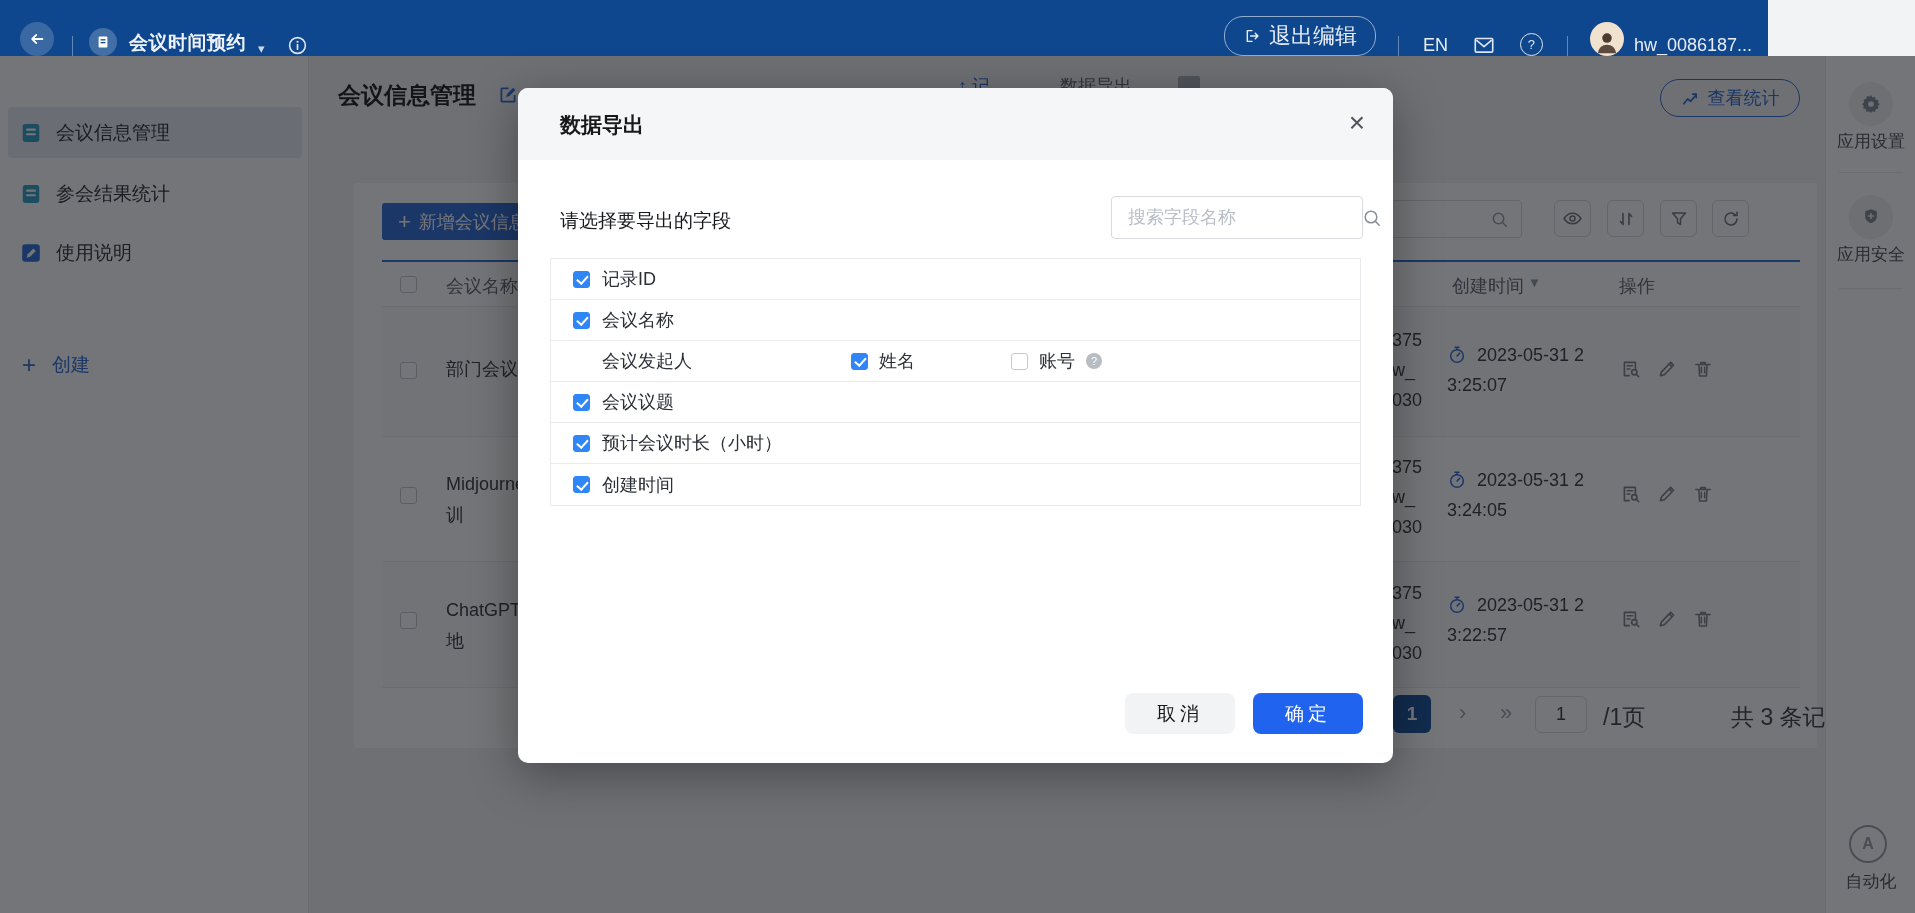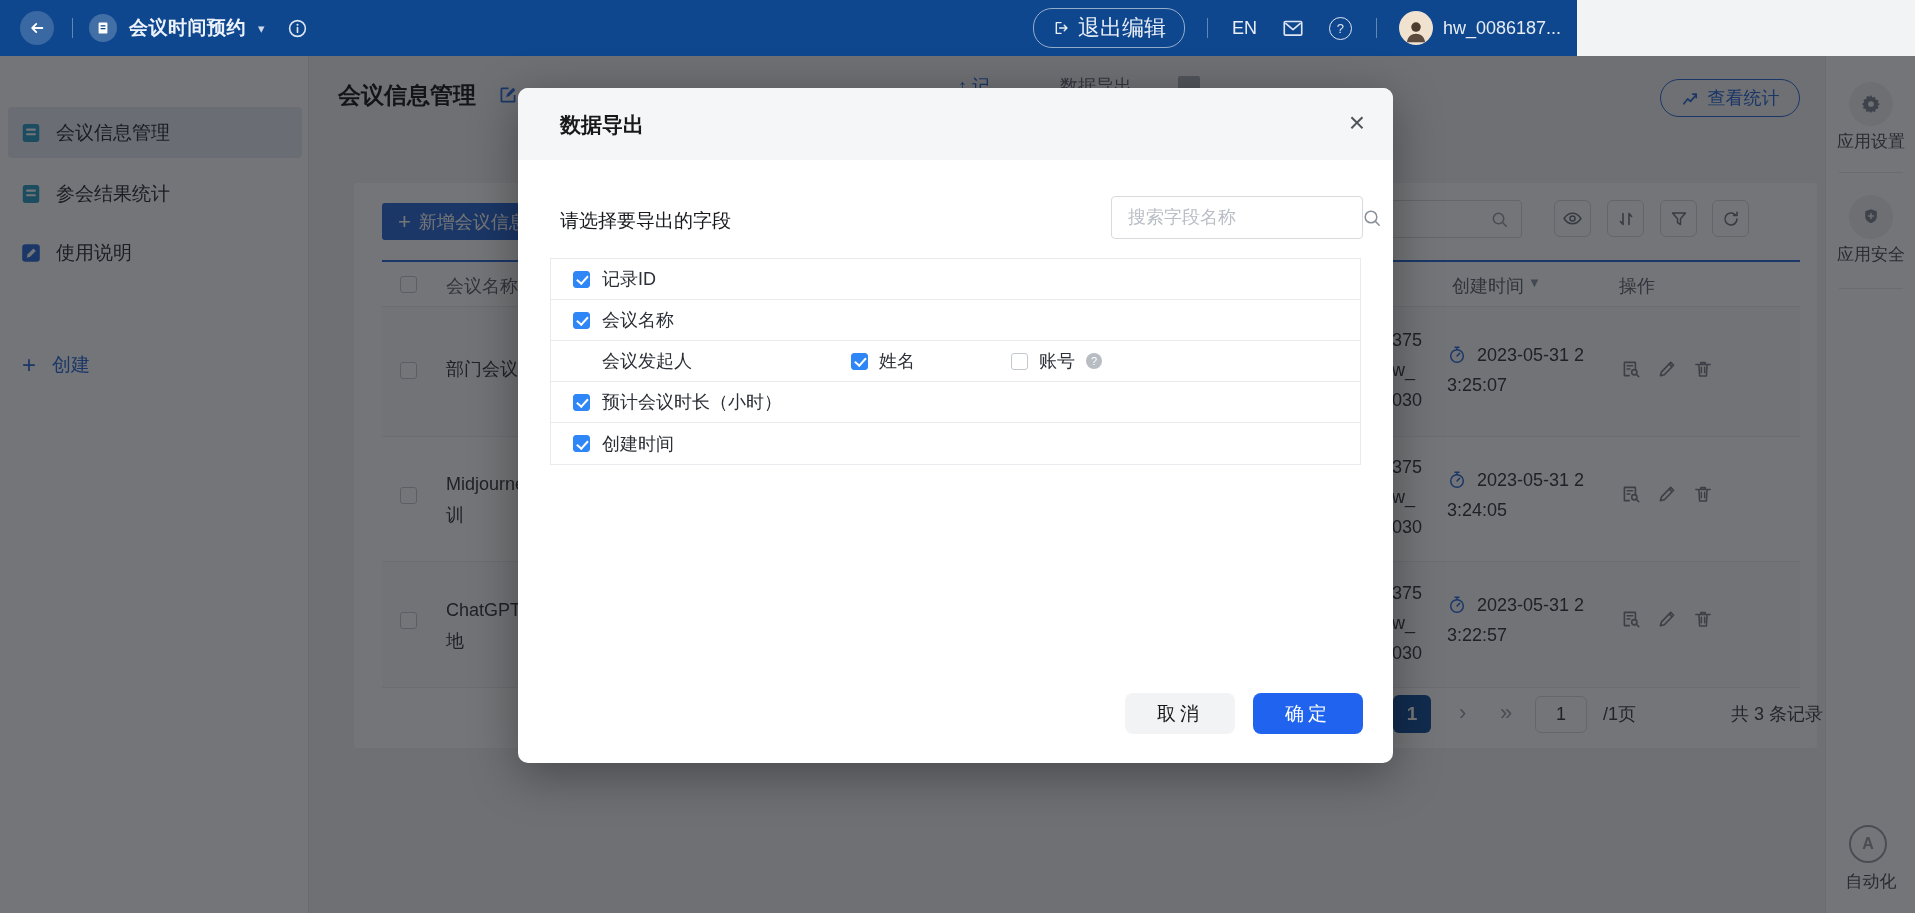--- a/index.html
+++ b/index.html
@@ -1,22 +1,22 @@
 <!DOCTYPE html>
 <html><head>
 <meta charset="utf-8">
 <style>
   html,body{margin:0;padding:0;background:#333;}
   .canvas{position:relative;width:1915px;height:913px;overflow:hidden;background:#f2f3f5;
           font-family:"Liberation Sans","DejaVu Sans",sans-serif;color:#2b2f36;}
   .abs{position:absolute;}
 
   
-  .topbar{position:absolute;left:0;top:0;width:1577px;height:56px;background:#0f478f;z-index:60;
-          display:flex;align-items:center;color:#fff;}
+  .topbar{position:absolute;left:0;top:0;width:1768px;height:56px;background:#0f478f;z-index:60;
+          display:flex;align-items:flex-end;color:#fff;}
   .tb-circle{width:34px;height:34px;border-radius:50%;background:rgba(255,255,255,.18);
              display:flex;align-items:center;justify-content:center;flex:none;}
   .tb-divider{width:1px;height:20px;background:rgba(255,255,255,.35);flex:none;}
   .tb-title{font-size:19px;color:#eef3fb;font-weight:bold;letter-spacing:.5px;}
   .caret{font-size:13px;color:#cfd9ea;}
   .pill-btn{display:flex;align-items:center;gap:8px;border:1px solid rgba(255,255,255,.55);
             border-radius:19px;height:38px;padding:0 18px;font-size:22px;color:#e9eef7;cursor:pointer;}
   .tb-icon{color:#dde6f2;}
   .q-circle{width:21px;height:21px;border-radius:50%;border:1.5px solid #dde6f2;color:#dde6f2;
             display:flex;align-items:center;justify-content:center;font-size:13px;}
@@ -85,21 +85,21 @@
   .cb.off{background:#fff;border:1px solid #c3c8cf;}
 
   
   .pg-active{position:absolute;left:1393px;top:695px;width:38px;height:38px;background:#15519e;color:#fff;
              border-radius:6px;display:flex;align-items:center;justify-content:center;font-size:19px;
              font-weight:bold;z-index:10;cursor:pointer;}
   .pg-nav{position:absolute;top:700px;font-size:22px;color:#9aa0a8;z-index:10;cursor:pointer;}
   .pg-input{position:absolute;left:1535px;top:696px;width:52px;height:37px;border:1px solid #d9dce1;
             border-radius:6px;box-sizing:border-box;text-align:center;font-size:18px;color:#33373d;
             background:#fff;z-index:10;font-family:inherit;}
-  .pg-text{position:absolute;top:702px;font-size:18px;color:#3b3f45;z-index:10;}
+  .pg-text{position:absolute;top:702px;font-size:23px;color:#3b3f45;z-index:10;}
 
   
   .overlay{position:absolute;left:0;top:56px;width:1915px;height:857px;background:rgba(15,17,22,.58);z-index:50;}
   .modal{position:absolute;left:518px;top:88px;width:875px;height:675px;background:#fff;border-radius:10px;
          z-index:100;box-shadow:0 12px 48px rgba(0,0,0,.35);}
   .m-head{position:absolute;left:0;top:0;width:875px;height:72px;background:#f5f6f7;
           border-radius:10px 10px 0 0;}
   .m-title{position:absolute;left:42px;top:23px;font-size:21px;font-weight:bold;color:#17191c;}
   .m-close{position:absolute;right:28px;top:17px;font-size:28px;color:#4f545b;cursor:pointer;line-height:36px;}
   .m-prompt{position:absolute;left:42px;top:120px;font-size:19px;color:#17191c;}
@@ -496,20 +496,24 @@
           <span>姓名</span>
         </span>
         <span class="subopt" style="left:460px;">
           <span class="cb off"></span>
           <span>账号</span>
           <span class="help-dot">?</span>
         </span>
       </div>
       <div class="frow">
         <span class="cb on"></span>
+        <span class="flab">会议议题</span>
+      </div>
+      <div class="frow">
+        <span class="cb on"></span>
         <span class="flab">预计会议时长（小时）</span>
       </div>
       <div class="frow">
         <span class="cb on"></span>
         <span class="flab">创建时间</span>
       </div>
     </div>
 
     <div class="m-btn m-cancel">取消</div>
     <div class="m-btn m-ok">确定</div>

